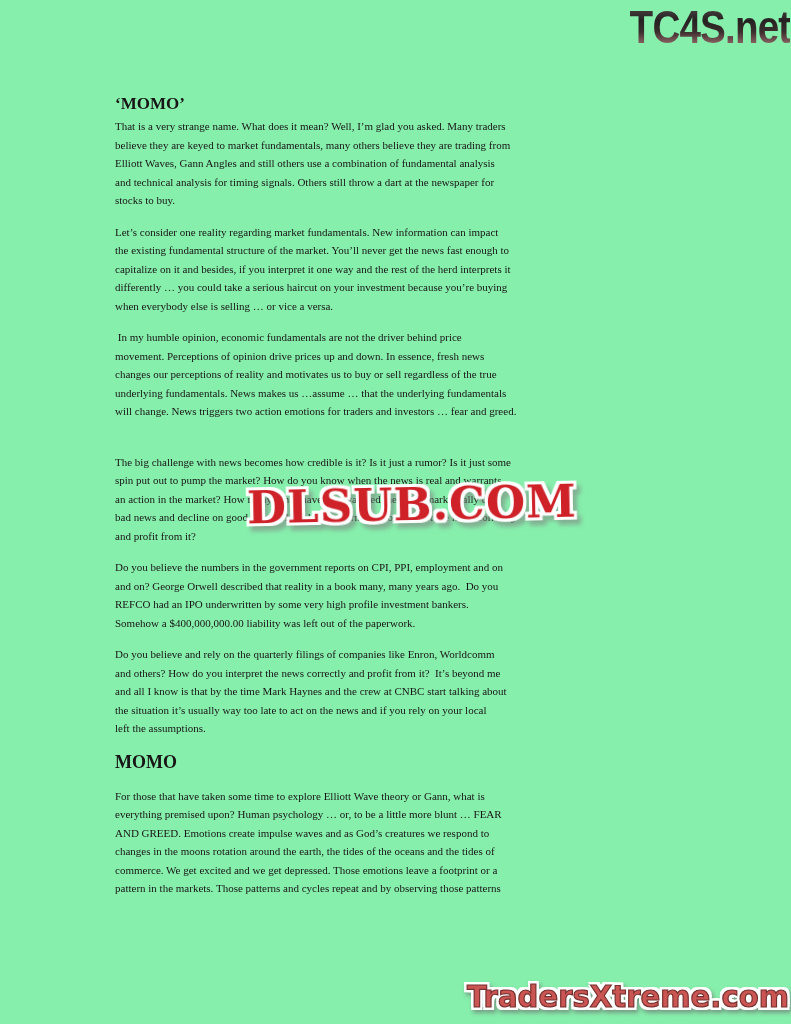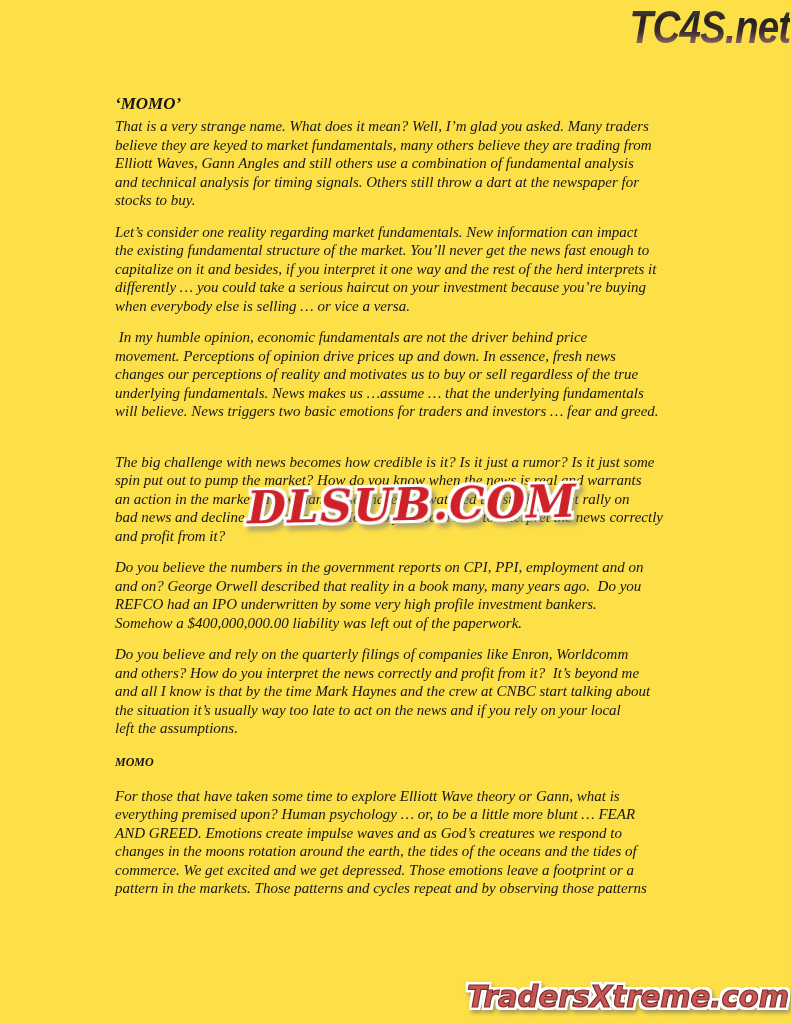--- a/index.html
+++ b/index.html
@@ -1,43 +1,43 @@
 <!DOCTYPE html>
 <html><head>
 <meta charset="utf-8">
 <style>
   html,body{margin:0;padding:0;background:#ffffff;}
   body{width:791px;height:1024px;position:relative;overflow:hidden;
        font-family:"Liberation Serif",serif;color:#171515;}
 
-  .page{position:absolute;inset:0;background:#fde047;font-style:italic;}
+  .page{position:absolute;inset:0;background:#86efac;}
 
   
   .tc4s{
     position:absolute;top:4px;right:1px;
     font-family:"Liberation Sans",sans-serif;font-weight:bold;
     font-size:46px;line-height:1;letter-spacing:-1px;white-space:nowrap;
     transform:scaleX(.84);transform-origin:100% 0;
     color:#3c3434;
   }
   @supports ((-webkit-background-clip:text) or (background-clip:text)){
     .tc4s{
       background:linear-gradient(180deg,#514a4a 0%,#262121 36%,#3a2d2d 60%,#8a6262 86%,#ab8181 100%);
       -webkit-background-clip:text;background-clip:text;color:transparent;
     }
   }
 
   
   .content{position:absolute;left:115px;top:93px;width:580px;}
   .h1{font-weight:bold;font-size:17px;line-height:22px;margin:0 0 2px 0;}
-  .h2{font-weight:bold;font-size:12px;line-height:23px;margin:13px 0 2px 0;}
+  .h2{font-weight:bold;font-size:18px;line-height:23px;margin:13px 0 2px 0;}
   .para{margin:13px 0 0 0;}
   .para.first{margin-top:0;}
   .para.extra-gap{margin-top:32px;}
-  .line{font-size:15px;line-height:18.5px;white-space:pre;}
+  .line{font-size:11px;line-height:18.5px;white-space:pre;}
 
   
   .dlsub{
     position:absolute;left:247px;top:478px;
     font-family:"DejaVu Serif",serif;font-weight:bold;
     font-size:45px;line-height:1.2;letter-spacing:1px;white-space:nowrap;
     color:#ce2128;
     text-shadow:
       -3px -3px 0 #fff, 3px -3px 0 #fff,-3px 3px 0 #fff, 3px 3px 0 #fff,
       -3px  0   0 #fff, 3px  0   0 #fff, 0 -3px 0 #fff, 0  3px 0 #fff,
@@ -80,21 +80,21 @@
         <div class="line">the existing fundamental structure of the market. You’ll never get the news fast enough to</div>
         <div class="line">capitalize on it and besides, if you interpret it one way and the rest of the herd interprets it</div>
         <div class="line">differently … you could take a serious haircut on your investment because you’re buying</div>
         <div class="line">when everybody else is selling … or vice a versa.</div>
       </div>
       <div class="para">
         <div class="line"> In my humble opinion, economic fundamentals are not the driver behind price</div>
         <div class="line">movement. Perceptions of opinion drive prices up and down. In essence, fresh news</div>
         <div class="line">changes our perceptions of reality and motivates us to buy or sell regardless of the true</div>
         <div class="line">underlying fundamentals. News makes us …assume … that the underlying fundamentals</div>
-        <div class="line">will believe. News triggers two basic emotions for traders and investors … fear and greed.</div>
+        <div class="line">will change. News triggers two action emotions for traders and investors … fear and greed.</div>
       </div>
       <div class="para extra-gap">
         <div class="line">The big challenge with news becomes how credible is it? Is it just a rumor? Is it just some</div>
         <div class="line">spin put out to pump the market? How do you know when the news is real and warrants</div>
         <div class="line">an action in the market? How many times have you watched the stock market rally on</div>
         <div class="line">bad news and decline on good news? How do you learn how to interpret the news correctly</div>
         <div class="line">and profit from it?</div>
       </div>
       <div class="para">
         <div class="line">Do you believe the numbers in the government reports on CPI, PPI, employment and on</div>

